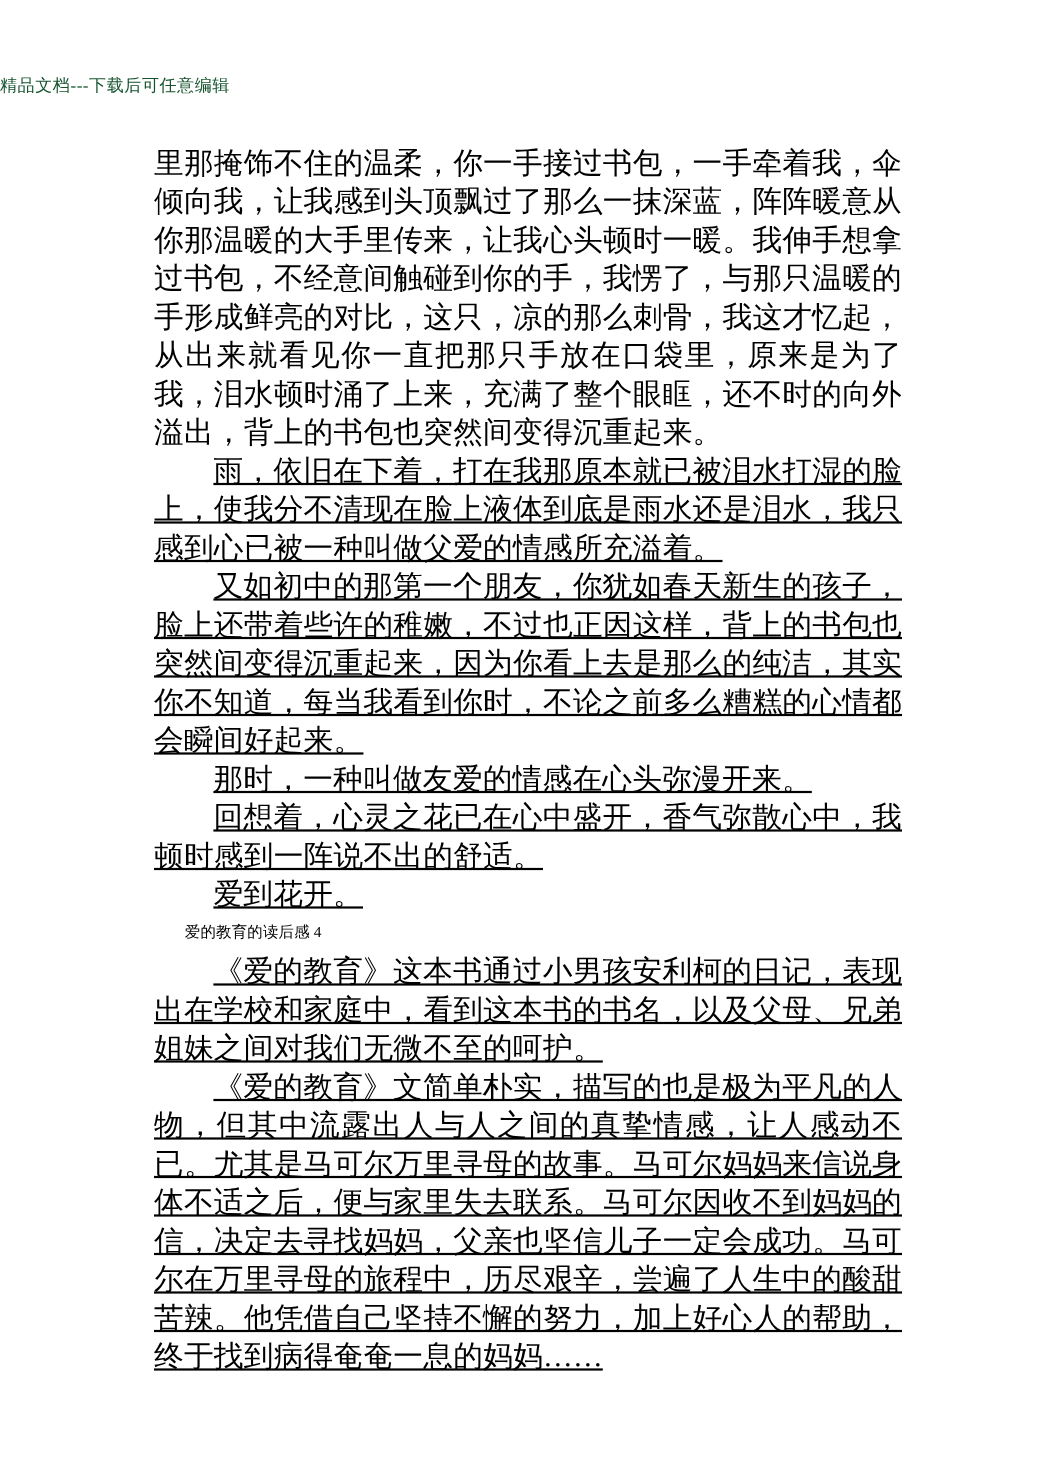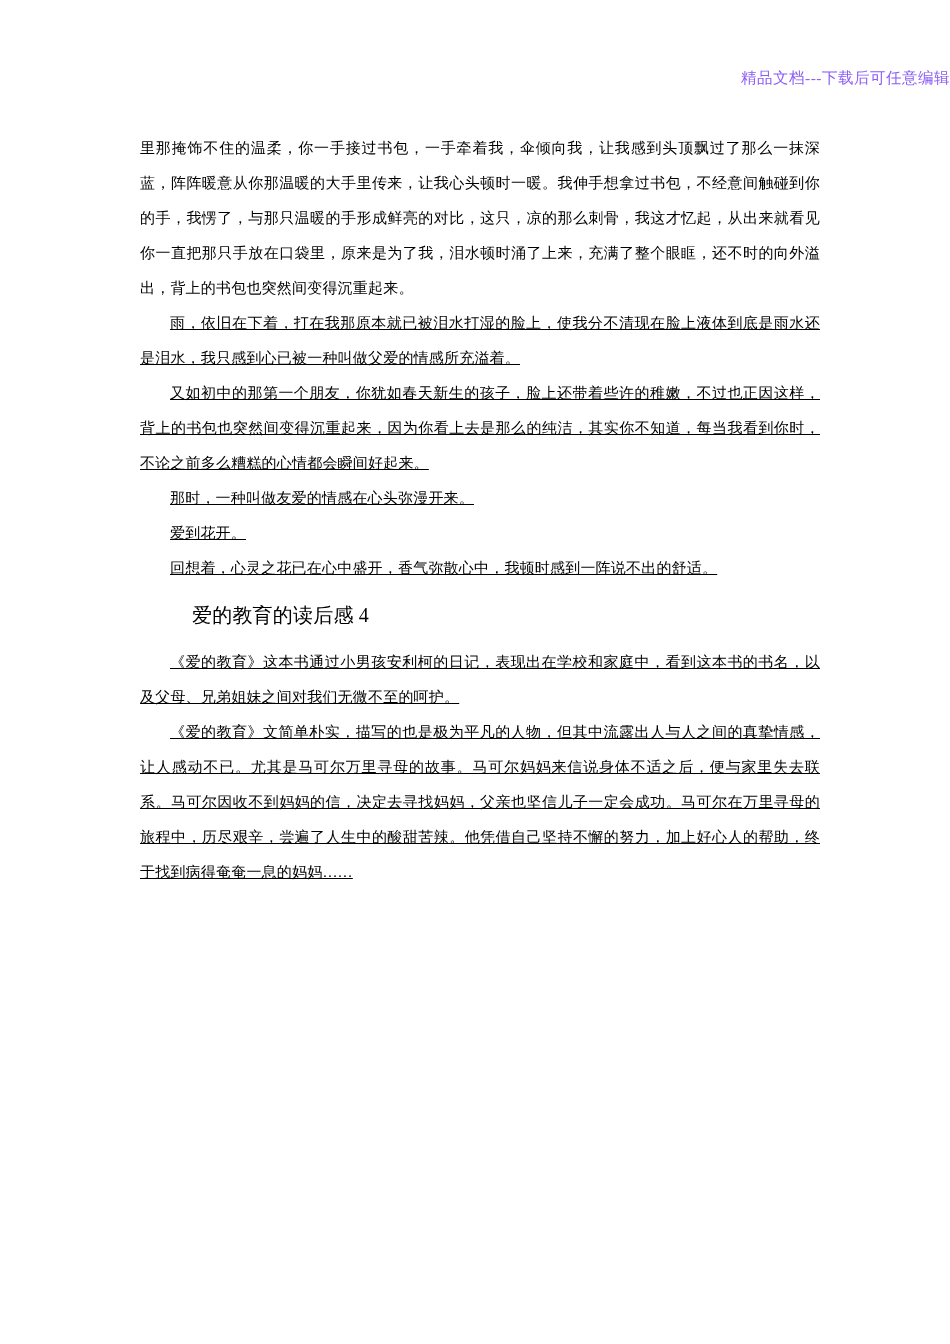--- a/index.html
+++ b/index.html
@@ -16,68 +16,68 @@
     overflow: hidden;
   }
   .page {
     width: 950px;
     height: 1344px;
     box-sizing: border-box;
     padding: 0;
     position: relative;
   }
   .header {
-    text-align: right;
+    text-align: left;
     font-size: 15.5px;
     letter-spacing: 0.5px;
     margin-top: 68px;
     margin-bottom: 0;
     font-family: "Liberation Serif", "DejaVu Serif", serif;
-    color: #8b5cf6;
+    color: #14532d;
   }
   .content {
     margin-top: 42px;
     padding-left: 140px;
     padding-right: 130px;
   }
   .para {
-    font-size: 15px;
+    font-size: 27px;
     line-height: 35px;
     text-align: justify;
     text-justify: inter-ideograph;
     margin: 0;
     text-indent: 0;
     letter-spacing: 0.2px;
   }
   .para.indent {
     text-indent: 2em;
     text-decoration: underline;
   }
   .heading {
-    font-size: 20px;
+    font-size: 14px;
     line-height: 35px;
-    margin: 12px;
+    margin: 0;
     text-indent: 2em;
     letter-spacing: 0.2px;
     font-family: Liberation Serif, serif;
   }
 </style>
 </head>
 <body>
 
 <div class="page">
 
   <div class="header">精品文档---下载后可任意编辑</div>
 
   <div class="content">
 
     <p class="para">里那掩饰不住的温柔，你一手接过书包，一手牵着我，伞倾向我，让我感到头顶飘过了那么一抹深蓝，阵阵暖意从你那温暖的大手里传来，让我心头顿时一暖。我伸手想拿过书包，不经意间触碰到你的手，我愣了，与那只温暖的手形成鲜亮的对比，这只，凉的那么刺骨，我这才忆起，从出来就看见你一直把那只手放在口袋里，原来是为了我，泪水顿时涌了上来，充满了整个眼眶，还不时的向外溢出，背上的书包也突然间变得沉重起来。</p>
     <p class="para indent">雨，依旧在下着，打在我那原本就已被泪水打湿的脸上，使我分不清现在脸上液体到底是雨水还是泪水，我只感到心已被一种叫做父爱的情感所充溢着。</p>
     <p class="para indent">又如初中的那第一个朋友，你犹如春天新生的孩子，脸上还带着些许的稚嫩，不过也正因这样，背上的书包也突然间变得沉重起来，因为你看上去是那么的纯洁，其实你不知道，每当我看到你时，不论之前多么糟糕的心情都会瞬间好起来。</p>
     <p class="para indent">那时，一种叫做友爱的情感在心头弥漫开来。</p>
+    <p class="para indent">回想着，心灵之花已在心中盛开，香气弥散心中，我顿时感到一阵说不出的舒适。</p>
     <p class="para indent">爱到花开。</p>
-    <p class="para indent">回想着，心灵之花已在心中盛开，香气弥散心中，我顿时感到一阵说不出的舒适。</p>
     <p class="heading">爱的教育的读后感 4</p>
     <p class="para indent">《爱的教育》这本书通过小男孩安利柯的日记，表现出在学校和家庭中，看到这本书的书名，以及父母、兄弟姐妹之间对我们无微不至的呵护。</p>
     <p class="para indent">《爱的教育》文简单朴实，描写的也是极为平凡的人物，但其中流露出人与人之间的真挚情感，让人感动不已。尤其是马可尔万里寻母的故事。马可尔妈妈来信说身体不适之后，便与家里失去联系。马可尔因收不到妈妈的信，决定去寻找妈妈，父亲也坚信儿子一定会成功。马可尔在万里寻母的旅程中，历尽艰辛，尝遍了人生中的酸甜苦辣。他凭借自己坚持不懈的努力，加上好心人的帮助，终于找到病得奄奄一息的妈妈……</p>
 
   </div>
 </div>
 
 </body></html>

